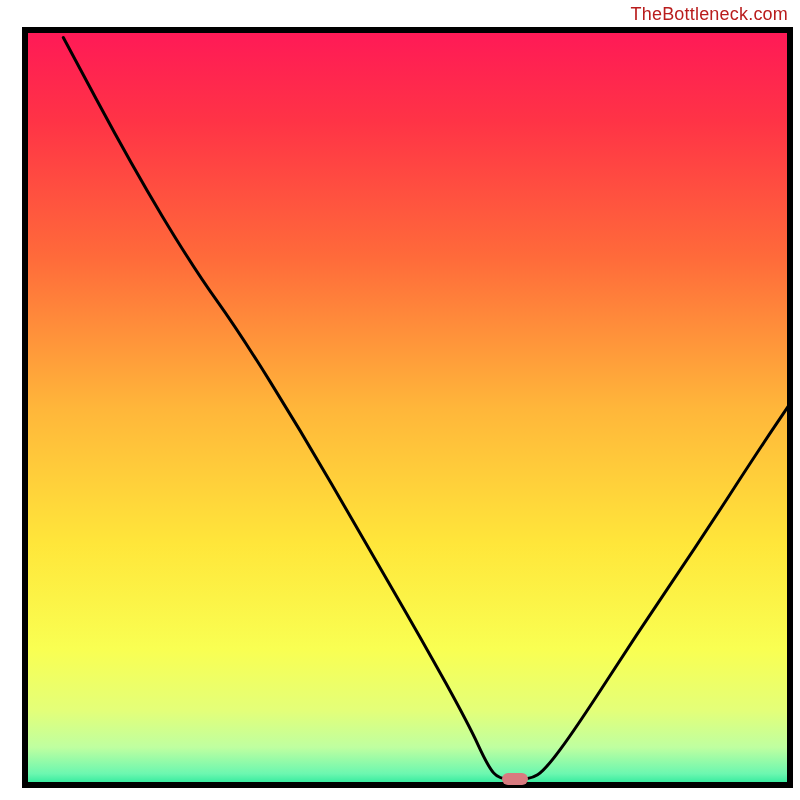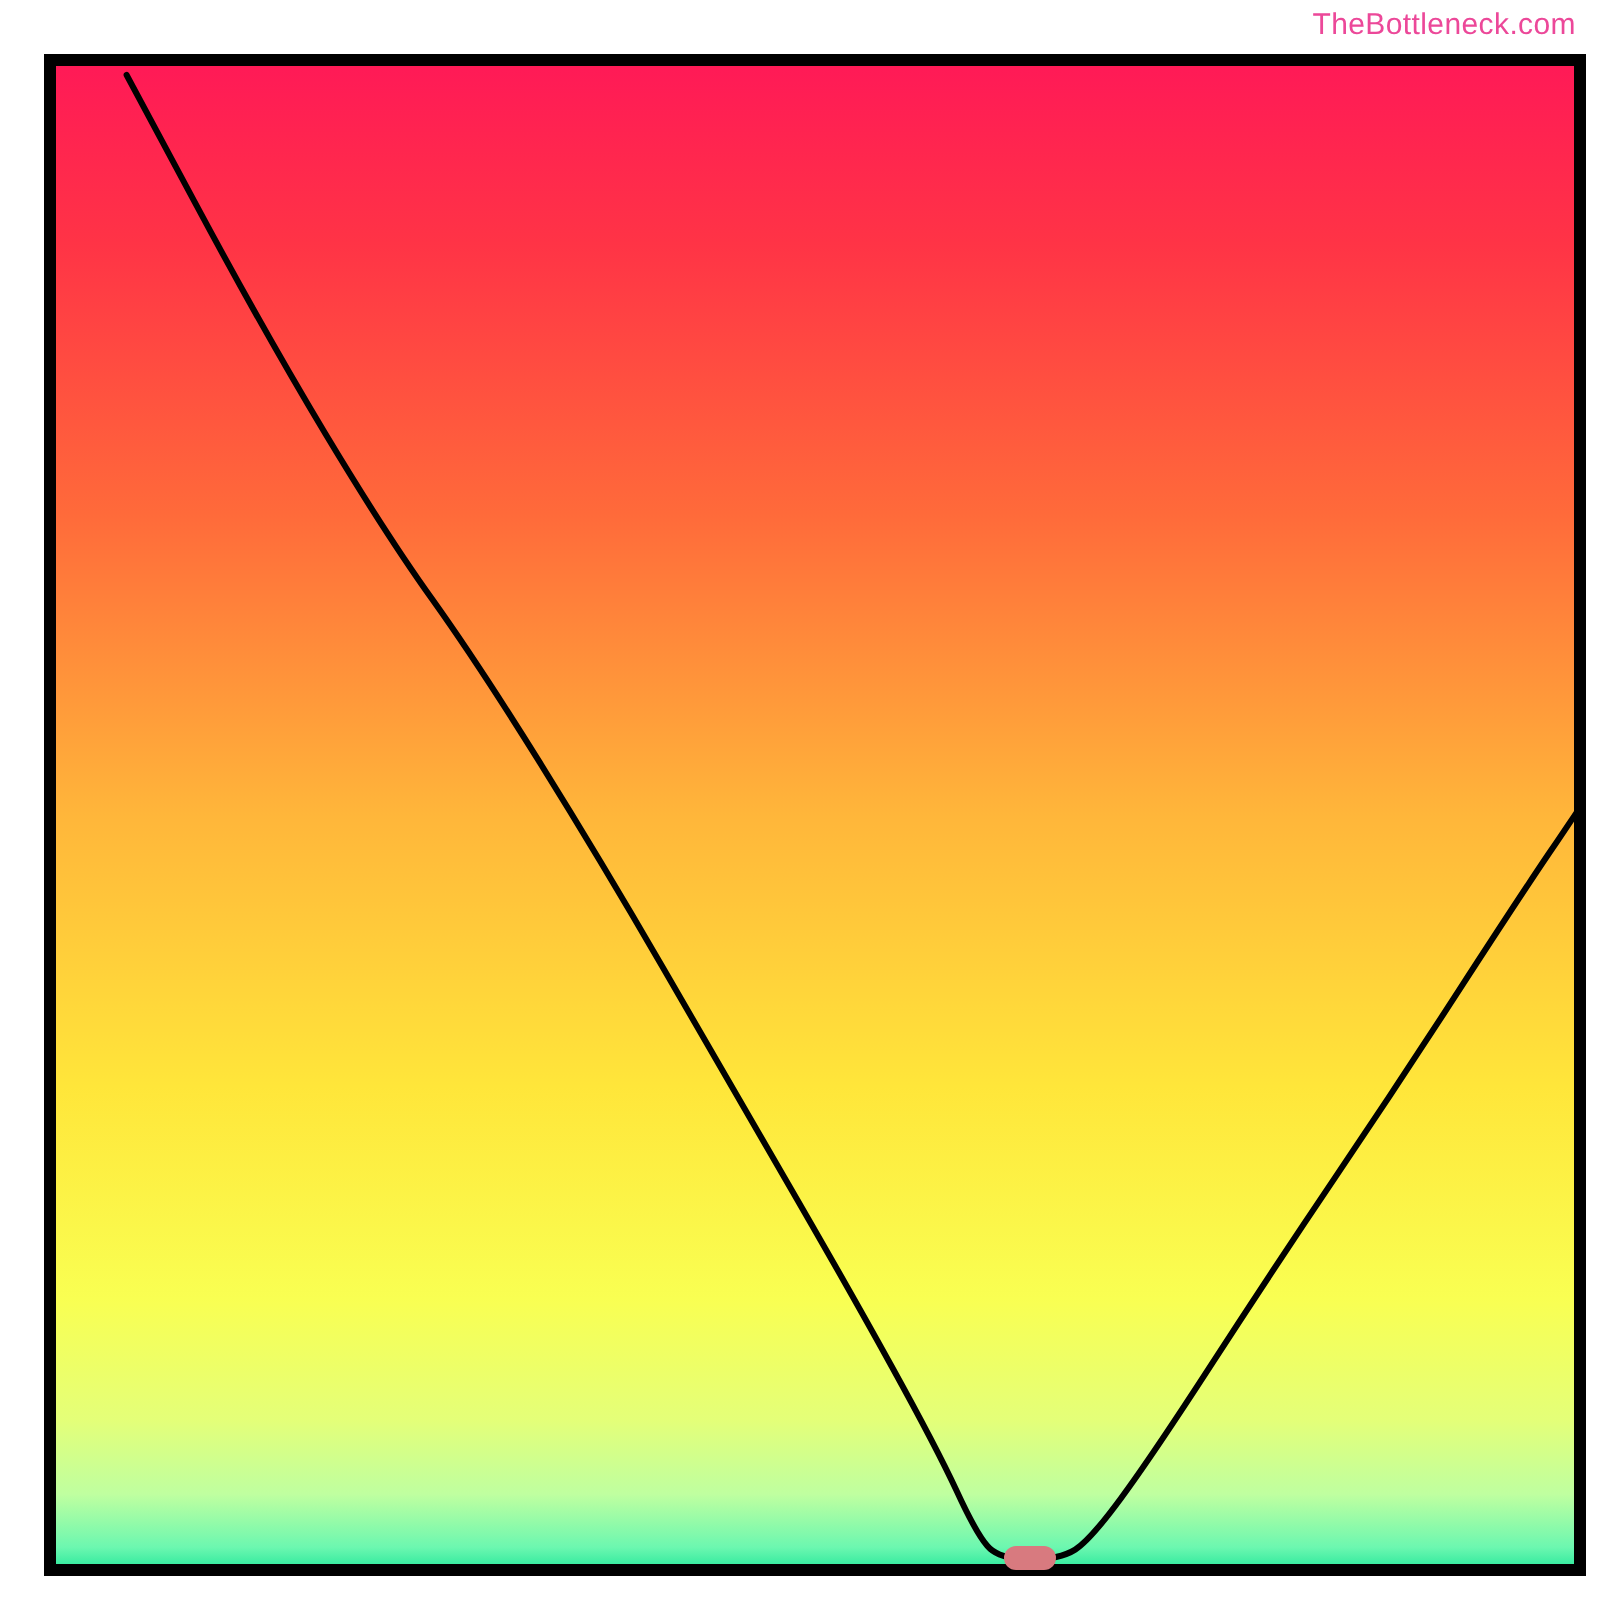--- a/index.html
+++ b/index.html
@@ -13,22 +13,22 @@
   .chart-container {
     position: relative;
     width: 800px;
     height: 800px;
   }
   .watermark {
     position: absolute;
     top: 4px;
     right: 12px;
     font-family: Arial, Helvetica, sans-serif;
-    font-size: 15px;
-    color: #ec4899;
+    font-size: 18px;
+    color: #b91c1c;
     font-weight: 500;
     letter-spacing: 0.2px;
     z-index: 3;
     text-align: center;
   }
   svg.plot {
     position: absolute;
     top: 0;
     left: 0;
     width: 800px;

